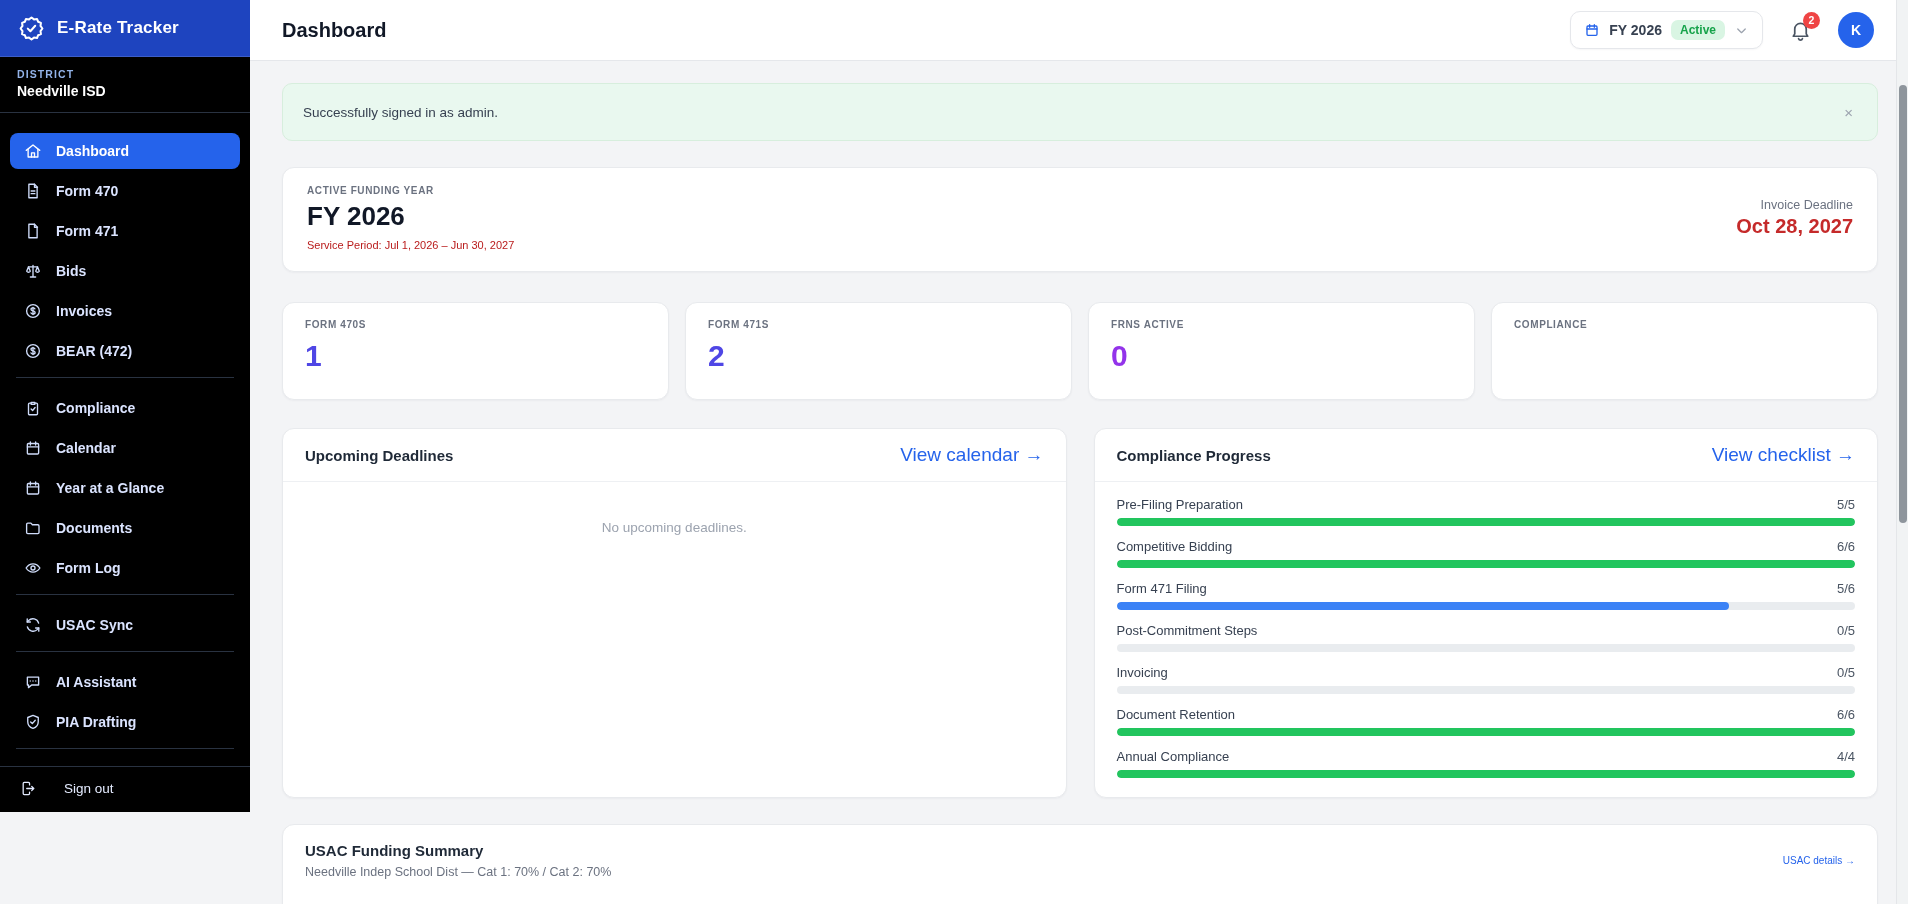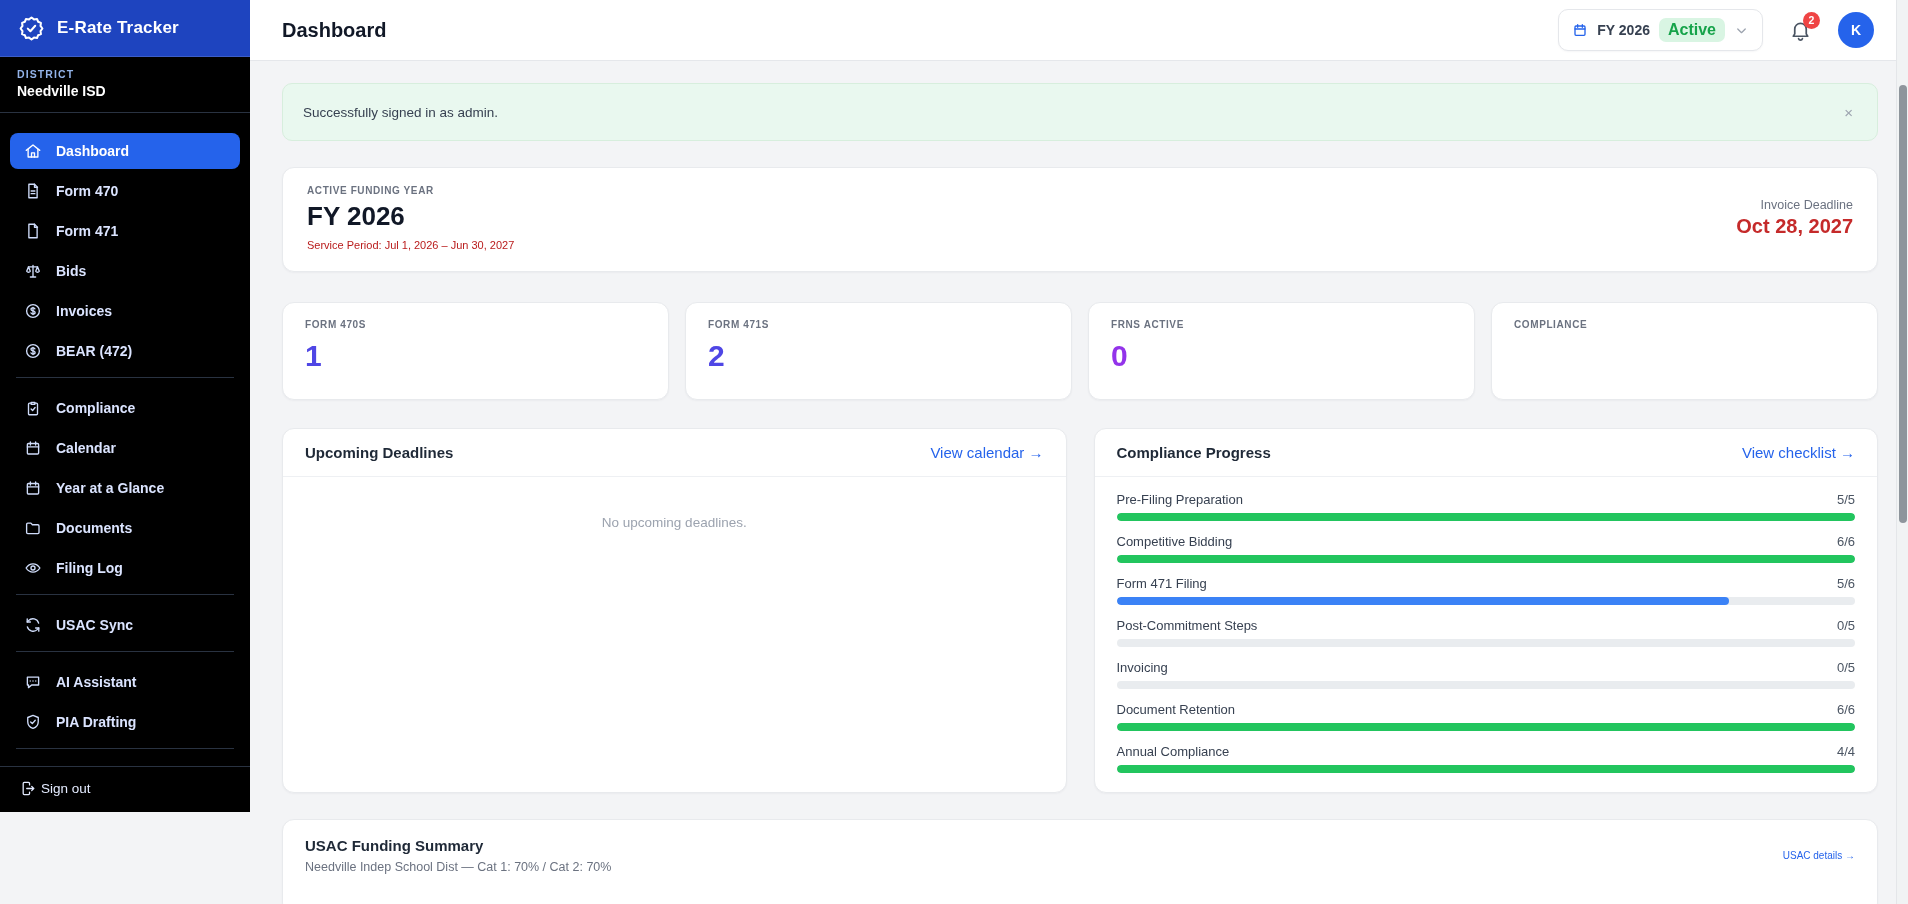--- a/index.html
+++ b/index.html
@@ -41,21 +41,21 @@
   }
   .nav-item .nav-icon { width:18px; height:18px; color:#cfdcfa; }
   .nav-item.active { background:#2563eb; color:#fff; }
   .nav-item.active .nav-icon { color:#fff; }
   .nav-divider { height:1px; background:rgba(147,179,232,.28); margin:8px 6px 12px; }
   .signout-bar {
     margin-top:auto;
     border-top:1px solid rgba(147,179,232,.28);
     padding:13px 20px 15px;
   }
-  .signout-inner { display:flex; align-items:center; gap:4px; cursor:pointer; font-size:13.5px; font-weight:500; color:#e4ebff; }
+  .signout-inner { display:flex; align-items:center; gap:27px; cursor:pointer; font-size:13.5px; font-weight:500; color:#e4ebff; }
   .signout-inner svg { width:17px; height:17px; }
 
   
   .main { flex:1; display:flex; flex-direction:column; position:relative; overflow:hidden; }
   .topbar {
     height:61px; min-height:61px; background:#fff;
     border-bottom:1px solid #e5e7eb;
     display:flex; align-items:center; justify-content:space-between;
     padding:0 34px 0 32px;
   }
@@ -64,21 +64,21 @@
   .fy-select {
     display:flex; align-items:center; gap:9px;
     background:#fff; border:1px solid #e5e7eb; border-radius:10px;
     padding:8px 13px; cursor:pointer;
     box-shadow:0 1px 2px rgba(16,24,40,.04);
   }
   .fy-select .cal-ic { color:#2563eb; }
   .fy-label { font-size:14px; font-weight:600; color:#374151; }
   .fy-badge {
     background:#d9f5e3; color:#16a34a;
-    font-size:16px; font-weight:600;
+    font-size:12px; font-weight:600;
     padding:3px 9px; border-radius:7px;
   }
   .fy-chevron { color:#9ca3af; }
   .bell-wrap { position:relative; cursor:pointer; color:#4b5563; }
   .bell-badge {
     position:absolute; top:-7px; right:-8px;
     background:#ef4444; color:#fff;
     font-size:10.5px; font-weight:700;
     min-width:17px; height:17px; border-radius:9px;
     display:flex; align-items:center; justify-content:center;
@@ -119,21 +119,21 @@
   .stats-grid { display:grid; grid-template-columns:repeat(4,1fr); gap:16px; margin-bottom:28px; }
   .stat-card { padding:16px 22px 24px; }
   .stat-value { font-size:30px; font-weight:800; margin-top:9px; min-height:36px; }
 
   .panels { display:grid; grid-template-columns:1fr 1fr; gap:27px; margin-bottom:26px; align-items:stretch; }
   .panel-head {
     display:flex; align-items:center; justify-content:space-between;
     padding:15px 22px; border-bottom:1px solid #eef0f3;
   }
   .panel-title { font-size:15px; font-weight:700; color:#1f2937; }
-  .panel-link { font-size:15px; color:#2563eb; text-decoration:none; cursor:pointer; }
+  .panel-link { font-size:19px; color:#2563eb; text-decoration:none; cursor:pointer; }
   .deadlines-body { padding-top:36px; text-align:center; }
   .deadlines-empty { font-size:13.5px; color:#9ca3af; }
 
   .progress-body { padding:15px 22px 6px; }
   .progress-row { margin-bottom:13px; }
   .progress-head { display:flex; justify-content:space-between; align-items:baseline; }
   .progress-label { font-size:13px; color:#374151; }
   .progress-count { font-size:13px; color:#4b5563; }
   .progress-track { margin-top:6px; height:8px; border-radius:4px; background:#e9ecef; overflow:hidden; }
   .progress-fill { height:100%; border-radius:4px; }
@@ -268,21 +268,21 @@
         </span>
     <span class="nav-label">Documents</span>
   </div>
       <div class="nav-item">
     <span class="nav-icon">
           <svg viewBox="0 0 24 24" fill="none" stroke="currentColor" stroke-width="1.8" stroke-linecap="round" stroke-linejoin="round" width="18" height="18">
             <path d="M2.8 12S6.4 6.5 12 6.5 21.2 12 21.2 12 17.6 17.5 12 17.5 2.8 12 2.8 12z"></path>
             <circle cx="12" cy="12" r="2.7"></circle>
           </svg>
         </span>
-    <span class="nav-label">Filing Log</span>
+    <span class="nav-label">Form Log</span>
   </div>
       <div class="nav-divider"></div>
       <div class="nav-item">
     <span class="nav-icon">
           <svg viewBox="0 0 24 24" fill="none" stroke="currentColor" stroke-width="1.8" stroke-linecap="round" stroke-linejoin="round" width="18" height="18">
             <path d="M19.5 9.5A8 8 0 0 0 6 6.2L4.3 8"></path>
             <path d="M4.3 3.8v4.2h4.2"></path>
             <path d="M4.5 14.5a8 8 0 0 0 13.5 3.3l1.7-1.8"></path>
             <path d="M19.7 20.2V16h-4.2"></path>
           </svg>

